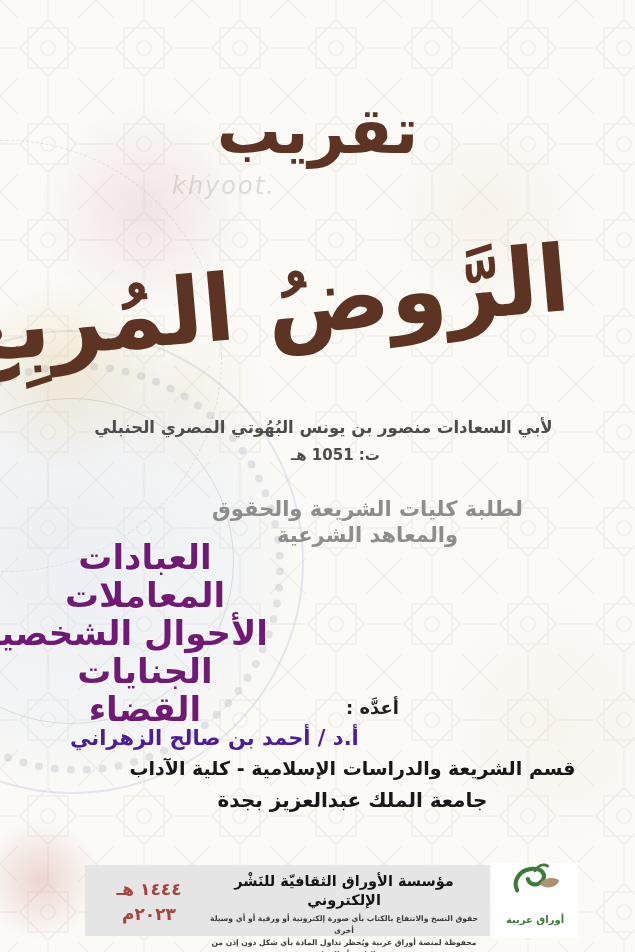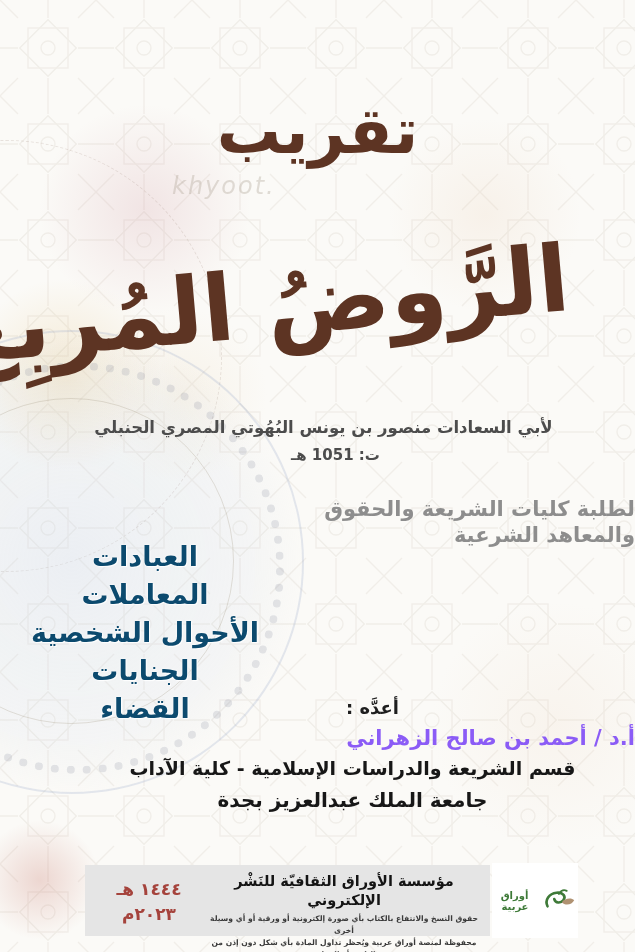--- a/index.html
+++ b/index.html
@@ -44,38 +44,38 @@
   }
   .author-line{
     position:absolute;top:418px;left:0;right:0;text-align:center;
     font-size:16.5px;font-weight:bold;color:#4c4c4c;padding-left:12px;
   }
   .death-line{
     position:absolute;top:446px;left:0;right:0;text-align:center;
     font-size:15px;font-weight:bold;color:#4c4c4c;padding-left:36px;
   }
   .audience{
-    position:absolute;top:496px;left:100px;right:0;
+    position:absolute;top:496px;left:100px;right:0;text-align:center;
     font-size:21px;font-weight:bold;color:#8d8d8d;line-height:1.25;
   }
   .topics{
     position:absolute;left:22px;top:538px;width:246px;text-align:center;
   }
   .topic{
-    font-size:27px;font-weight:bold;color:#0c4a6e;line-height:38px;
+    font-size:34px;font-weight:bold;color:#701a75;line-height:38px;
     text-shadow:0 0 3px #ffffff,1px 1px 0 rgba(255,255,255,.85);
     white-space:nowrap;
   }
   .prepared-label{
     position:absolute;top:697px;left:110px;right:0;text-align:center;
     font-size:18px;font-weight:bold;color:#1e1e1e;
   }
   .author-name{
-    position:absolute;top:726px;left:70px;right:0;text-align:right;
-    font-size:21px;font-weight:bold;color:#8b5cf6;
+    position:absolute;top:726px;left:70px;right:0;text-align:left;
+    font-size:21px;font-weight:bold;color:#4c1d95;
   }
   .department{
     position:absolute;top:757px;left:70px;right:0;text-align:center;
     font-size:19px;font-weight:bold;color:#171717;
   }
   .university{
     position:absolute;top:788px;left:70px;right:0;text-align:center;
     font-size:20px;font-weight:bold;color:#171717;
   }
   .footer-bar{
@@ -86,21 +86,21 @@
     position:absolute;left:10px;top:12px;width:108px;text-align:center;
     color:#a5433c;font-weight:bold;font-size:17px;line-height:1.45;
   }
   .footer-pub{
     position:absolute;left:118px;top:7px;width:282px;text-align:center;
   }
   .pub-title{font-size:14.5px;font-weight:bold;color:#141414;line-height:1.3;}
   .pub-copy{font-size:7.6px;font-weight:bold;color:#3a3a3a;line-height:1.6;margin-top:3px;}
   .logo-box{
     position:absolute;left:492px;top:863px;width:86px;height:75px;
-    background:#ffffff;display:flex;flex-direction:row;
+    background:#ffffff;display:flex;flex-direction:column;
     align-items:center;gap:12px;
   }
   .logo-text{font-size:10px;font-weight:bold;color:#3e7a38;margin-top:1px;}
 </style>
 </head>
 <body>
 
 <div class="page">
 
   <svg class="bg-pattern" width="635" height="952" xmlns="http://www.w3.org/2000/svg">

